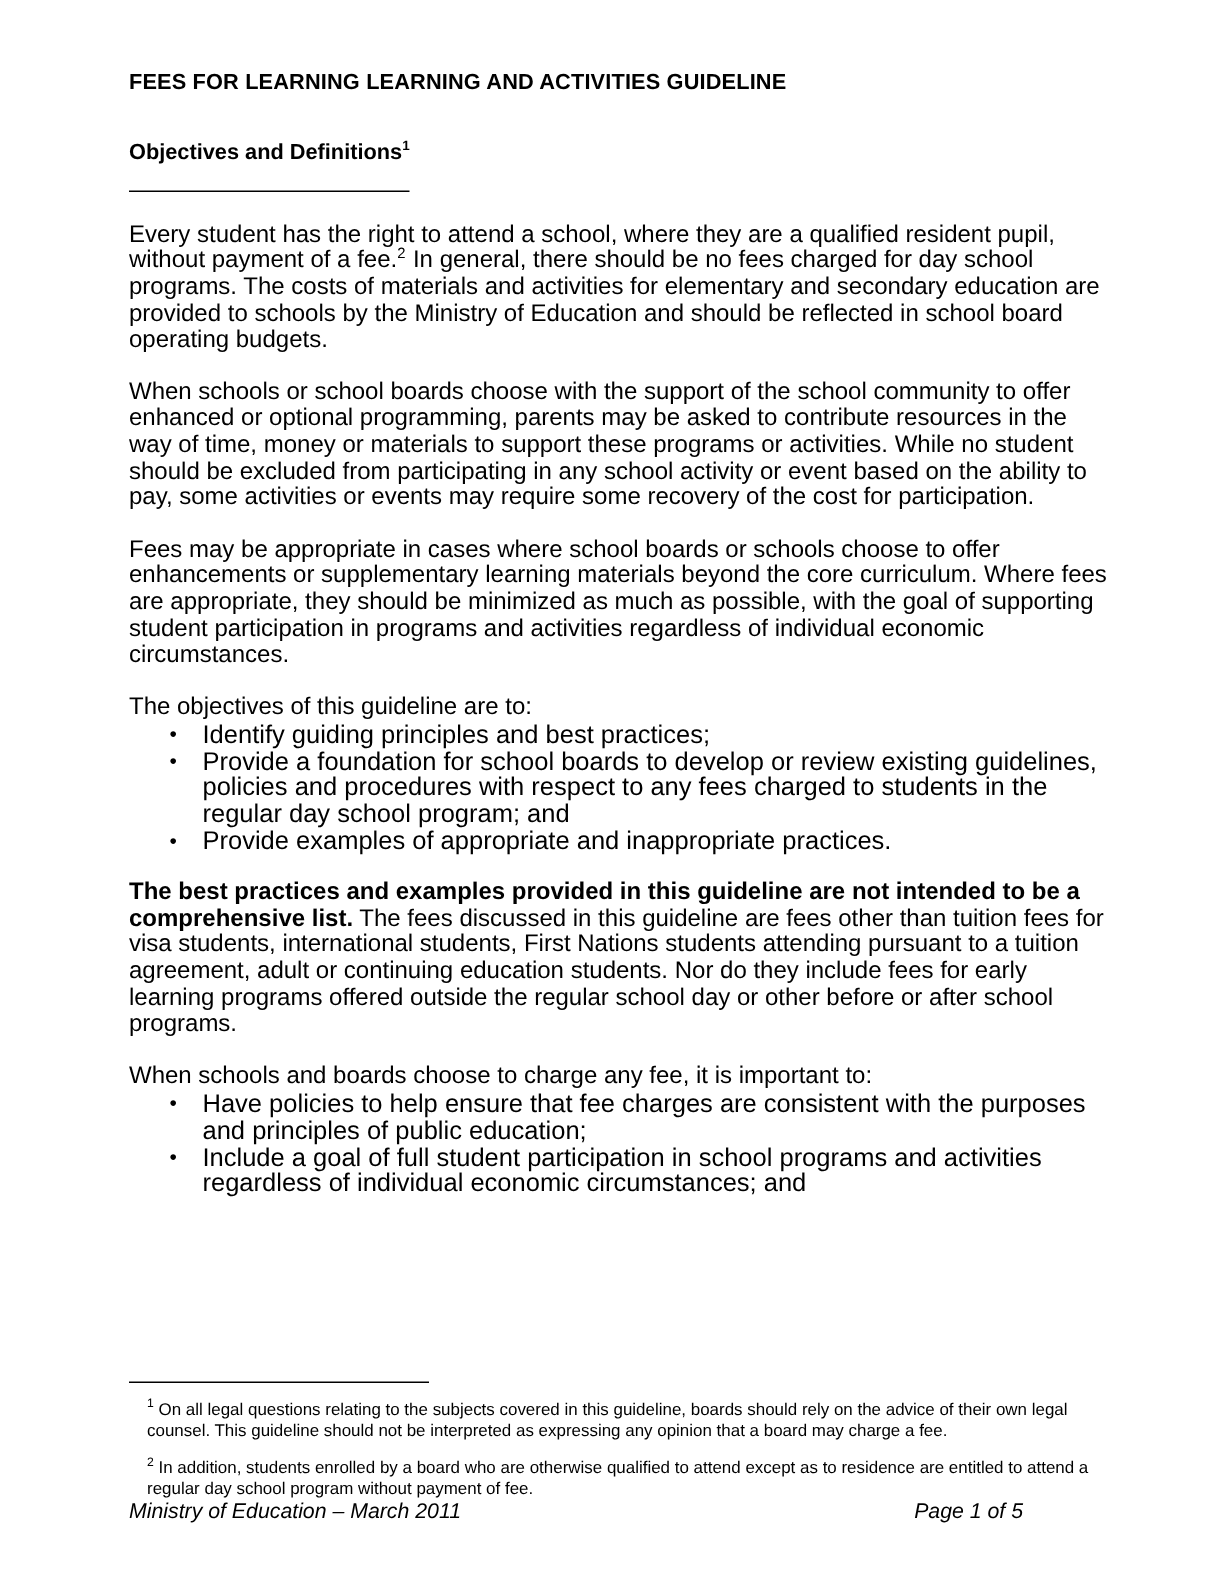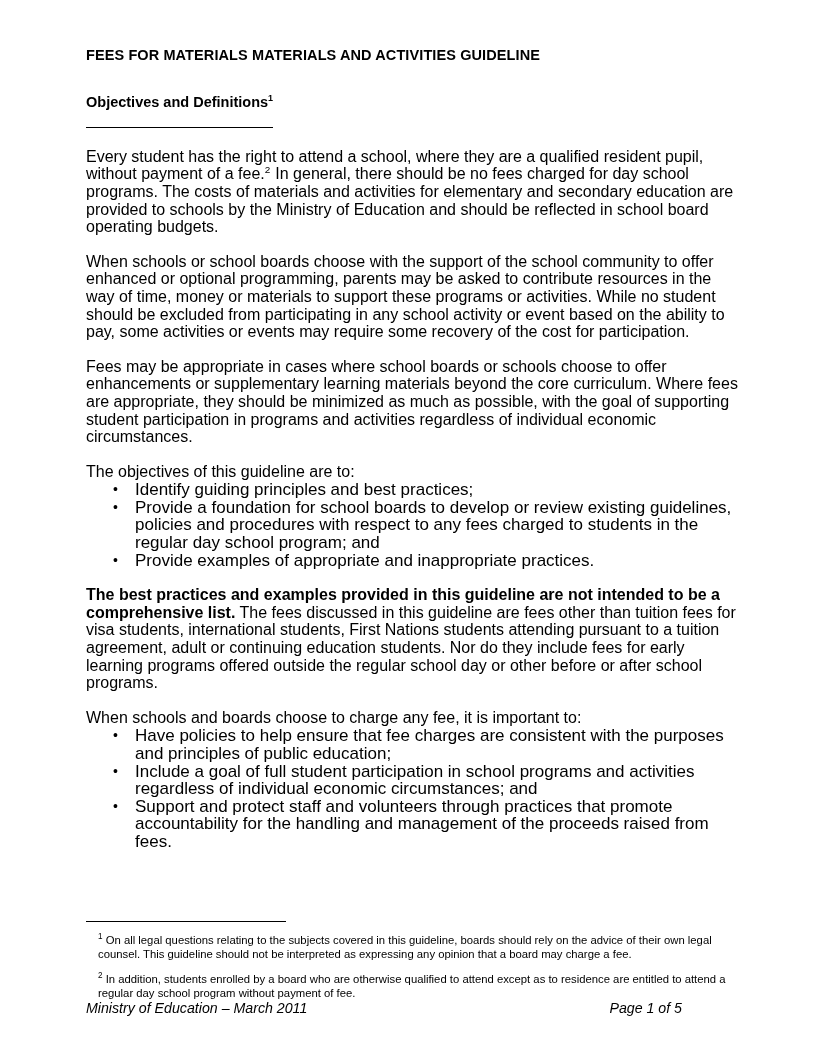--- a/index.html
+++ b/index.html
@@ -116,21 +116,21 @@
     font-size: 14.2px;
   }
 </style>
 </head>
 <body>
 
 <div class="page">
 
   <div class="content">
 
-    <h1 class="doc-title">FEES FOR MATERIALS MATERIALS AND ACTIVITIES GUIDELINE</h1>
+    <h1 class="doc-title">FEES FOR LEARNING LEARNING AND ACTIVITIES GUIDELINE</h1>
 
     <h2 class="section-heading"><span class="u"><span>Objectives and Definitions</span><sup>1</sup></span></h2>
 
     <p class="body"><span>Every student has the right to attend a school, where they are a qualified resident pupil, without payment of a fee.</span><sup>2</sup><span class="sp"></span><span>In general, there should be no fees charged for day school programs. The costs of materials and activities for elementary and secondary education are provided to schools by the Ministry of Education and should be reflected in school board operating budgets.</span></p>
 
     <p class="body">When schools or school boards choose with the support of the school community to offer enhanced or optional programming, parents may be asked to contribute resources in the way of time, money or materials to support these programs or activities. While no student should be excluded from participating in any school activity or event based on the ability to pay, some activities or events may require some recovery of the cost for participation.</p>
 
     <p class="body">Fees may be appropriate in cases where school boards or schools choose to offer enhancements or supplementary learning materials beyond the core curriculum. Where fees are appropriate, they should be minimized as much as possible, with the goal of supporting student participation in programs and activities regardless of individual economic circumstances.</p>
 
     <p class="body tight">The objectives of this guideline are to:</p>
@@ -141,21 +141,20 @@
       <li>Provide examples of appropriate and inappropriate practices.</li>
     </ul>
 
     <p class="body"><b class="lead">The best practices and examples provided in this guideline are not intended to be a comprehensive list.</b> <span>The fees discussed in this guideline are fees other than tuition fees for visa students, international students, First Nations students attending pursuant to a tuition agreement, adult or continuing education students.  Nor do they include fees for early learning programs offered outside the regular school day or other before or after school programs.</span></p>
 
     <p class="body tight">When schools and boards choose to charge any fee, it is important to:</p>
 
     <ul class="bullets">
       <li>Have policies to help ensure that fee charges are consistent with the purposes and principles of public education;</li>
       <li>Include a goal of full student participation in school programs and activities regardless of individual economic circumstances; and</li>
-      <li>Support and protect staff and volunteers through practices that promote accountability for the handling and management of the proceeds raised from fees.</li>
     </ul>
 
   </div>
 
   <div class="footnotes">
     <div class="fn-rule"></div>
     <p class="fn"><sup>1</sup> <span>On all legal questions relating to the subjects covered in this guideline, boards should rely on the advice of their own legal counsel. This guideline should not be interpreted as expressing any opinion that a board may charge a fee.</span></p>
     <p class="fn"><sup>2</sup> <span>In addition, students enrolled by a board who are otherwise qualified to attend except as to residence are entitled to attend a regular day school program without payment of fee.</span></p>
   </div>
 

